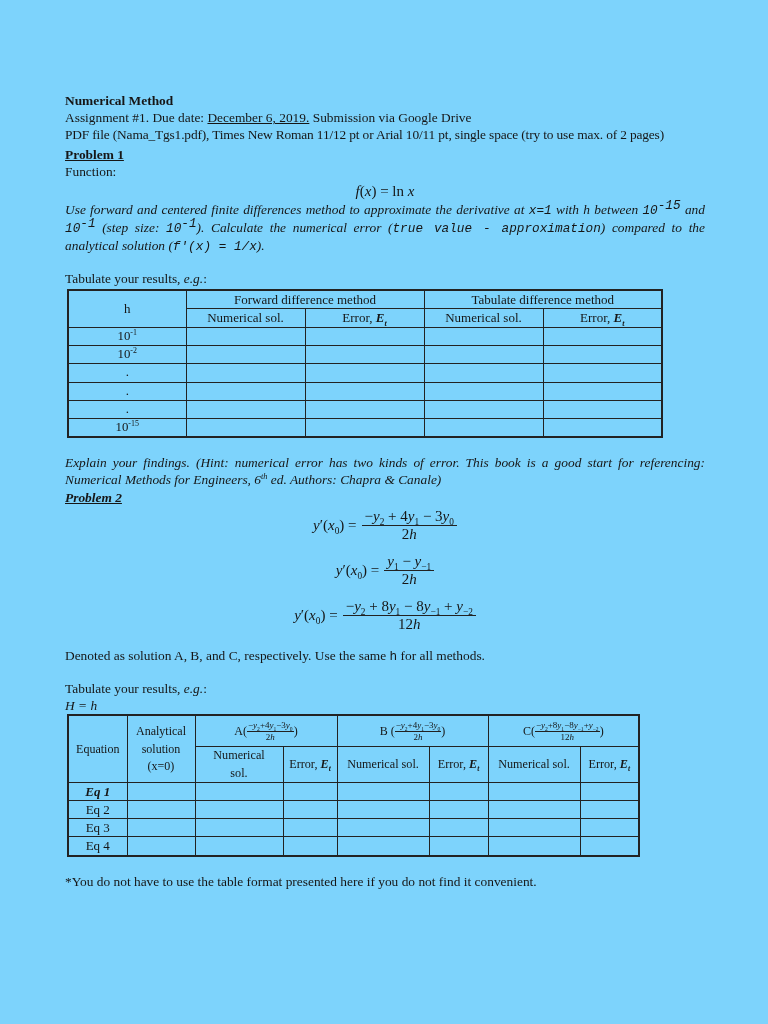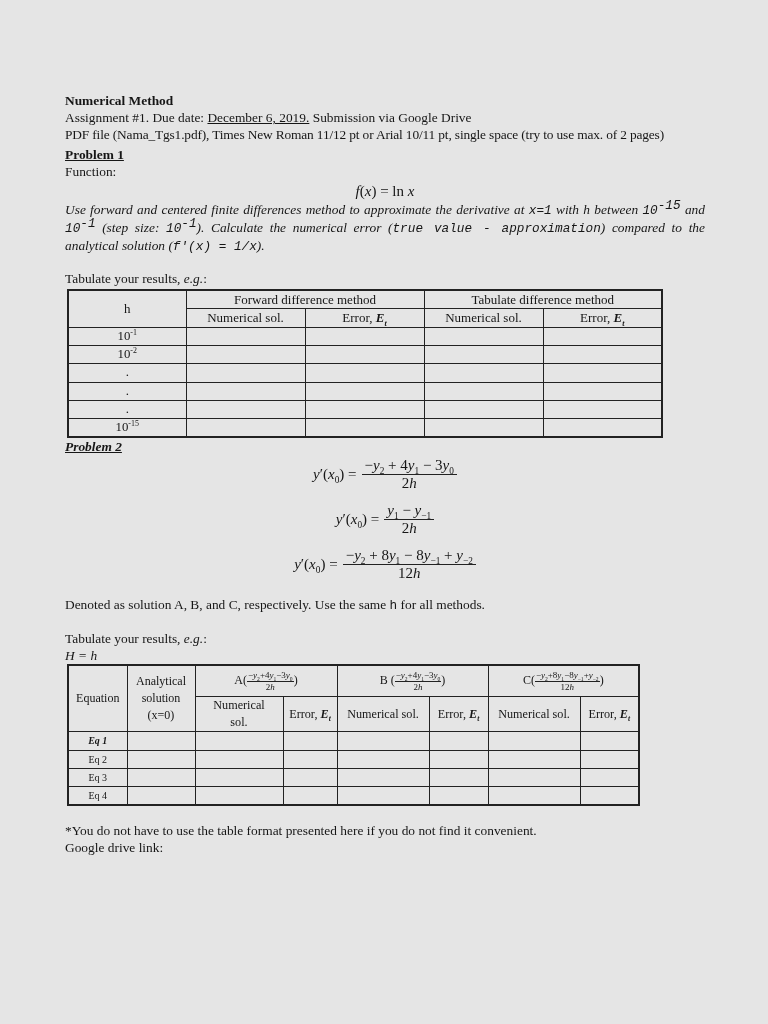--- a/index.html
+++ b/index.html
@@ -1,16 +1,16 @@
 <!DOCTYPE html>
 <html><head>
 <meta charset="utf-8">
 <style>
   html,body{margin:0;padding:0;background:#ffffff;}
-  .page{position:relative;width:768px;height:1024px;background:#e5e5e5;color:#161616;
+  .page{position:relative;width:768px;height:1024px;background:#7dd3fc;color:#161616;
         font-family:"Liberation Serif","DejaVu Serif",serif;font-size:13.4px;line-height:17.2px;overflow:hidden;}
   .content{padding:92px 63px 0 65px;}
   .b-line{font-weight:bold;}
   .heading{font-weight:bold;text-decoration:underline;display:inline-block;}
   .h-wrap1{margin-top:2px;}
   .h-wrap2{margin-top:0;font-style:italic;}
   .u{text-decoration:underline;}
   .it{font-style:italic;}
   .bi{font-weight:bold;font-style:italic;}
   .mono{font-family:"Liberation Mono","DejaVu Sans Mono",monospace;font-size:0.95em;}
@@ -32,21 +32,21 @@
   .t1,.t2{border:2px solid #222;}
   th,td{border:1px solid #222;text-align:center;vertical-align:middle;font-weight:normal;padding:0 3px;overflow:hidden;}
   .t1{width:594px;margin-top:2px;}
   .t1 thead tr.gr th{height:16px;font-size:13px;}
   .t1 thead tr.sh th{height:18px;font-size:13px;}
   .t1 tbody td{height:16px;font-size:12.8px;}
   .t2{width:571px;}
   .t2 thead th{font-size:12px;}
   .t2 thead tr.gr th{height:30px;}
   .t2 thead tr.sh th{height:28px;font-size:12.2px;}
-  .t2 tbody td{height:14.8px;font-size:10px;}
+  .t2 tbody td{height:14.8px;font-size:13px;}
   .hfrac{display:inline-block;vertical-align:middle;text-align:center;font-size:9px;line-height:10.5px;}
   .hfrac .num{display:block;border-bottom:1px solid #222;padding:0 1px;}
   .hfrac .den{display:block;}
   .hpre,.hpost{display:inline-block;vertical-align:middle;}
   .findings{margin-top:16px;}
   .denoted{margin-top:14px;}
   .footnote{margin-top:16px;}
 </style>
 </head>
 <body>
@@ -127,20 +127,21 @@
         <tr>
           <td><span>10</span><sup class="sup">-15</sup></td>
           <td></td>
             <td></td>
             <td></td>
             <td></td>
         </tr>
       </tbody>
     </table>
 
+    <p class="para findings"><span>Explain your findings. (Hint: numerical error has two kinds of error. This book is a good start for referencing: Numerical Methods for Engineers, 6</span><sup class="sup">th</sup><span> ed. Authors: Chapra &amp; Canale)</span></p>
 
     <div class="h-wrap2">
       <span class="heading">Problem 2</span>
     </div>
 
     <div class="formula-line first">
       <span class="lhs"><span class="it">y</span><span>′(</span><span class="it">x</span><sub class="sub">0</sub><span>) = </span></span><span class="frac"><span class="num"><span>−</span><span class="it">y</span><sub class="sub">2</sub><span> + 4</span><span class="it">y</span><sub class="sub">1</sub><span> − 3</span><span class="it">y</span><sub class="sub">0</sub></span><span class="den"><span>2</span><span class="it">h</span></span></span>
     </div>
     <div class="formula-line">
       <span class="lhs"><span class="it">y</span><span>′(</span><span class="it">x</span><sub class="sub">0</sub><span>) = </span></span><span class="frac"><span class="num"><span class="it">y</span><sub class="sub">1</sub><span> − </span><span class="it">y</span><sub class="sub">−1</sub></span><span class="den"><span>2</span><span class="it">h</span></span></span>
@@ -219,16 +220,15 @@
             <td></td>
             <td></td>
             <td></td>
             <td></td>
             <td></td>
         </tr>
       </tbody>
     </table>
 
     <div class="footnote">*You do not have to use the table format presented here if you do not find it convenient.</div>
-    <div>Google drive link:</div>
 
   </div>
 </div>
 
 </body></html>

